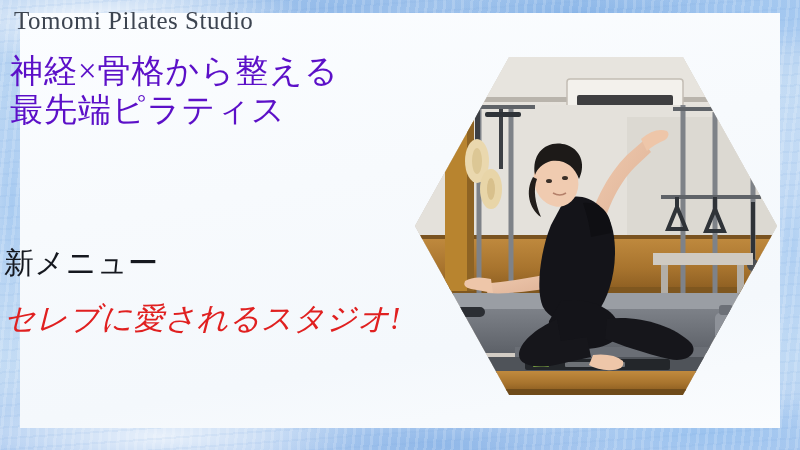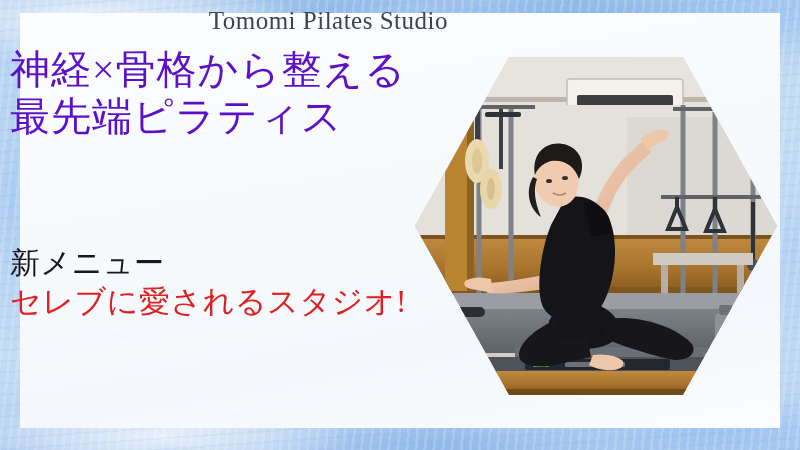--- a/index.html
+++ b/index.html
@@ -50,54 +50,54 @@
     left:8px; top:8px;
     width:440px;
   }
   #brand {
     font-size:25px;
     color:#3c4450;
     letter-spacing:.5px;
     line-height:1.0;
     padding-left:6px;
     white-space:nowrap;
-    text-align:right;
   }
   #headline {
-    margin-top:13px;
+    margin-top:19px;
     color:#5c10c8;
-    font-size:40px;
+    font-size:33px;
     line-height:1.18;
     letter-spacing:1px;
     white-space:nowrap;
     padding-left:2px;
   }
   #headline .hl-line { display:block; }
 
   #body-block {
     position:absolute;
-    left:10px; top:244px;
+    left:4px; top:244px;
     width:460px;
   }
   #body-block .body-line {
     display:block;
     font-size:30px;
     line-height:1.26;
     color:#15181f;
     letter-spacing:.5px;
     white-space:nowrap;
   }
   #tagline {
     display:block;
     font-size:31px;
     line-height:1.22;
     color:#e02020;
     letter-spacing:.5px;
     white-space:nowrap;
-    margin-top:1px;
+    margin-top:18px;
+    font-style:italic;
   }
 
   
   #photo-hex {
     position:absolute;
     left:415px; top:57px;
     width:362px; height:338px;
     -webkit-clip-path:polygon(26% 0%, 74% 0%, 100% 50%, 74% 100%, 26% 100%, 0% 50%);
     clip-path:polygon(26% 0%, 74% 0%, 100% 50%, 74% 100%, 26% 100%, 0% 50%);
     overflow:hidden;

